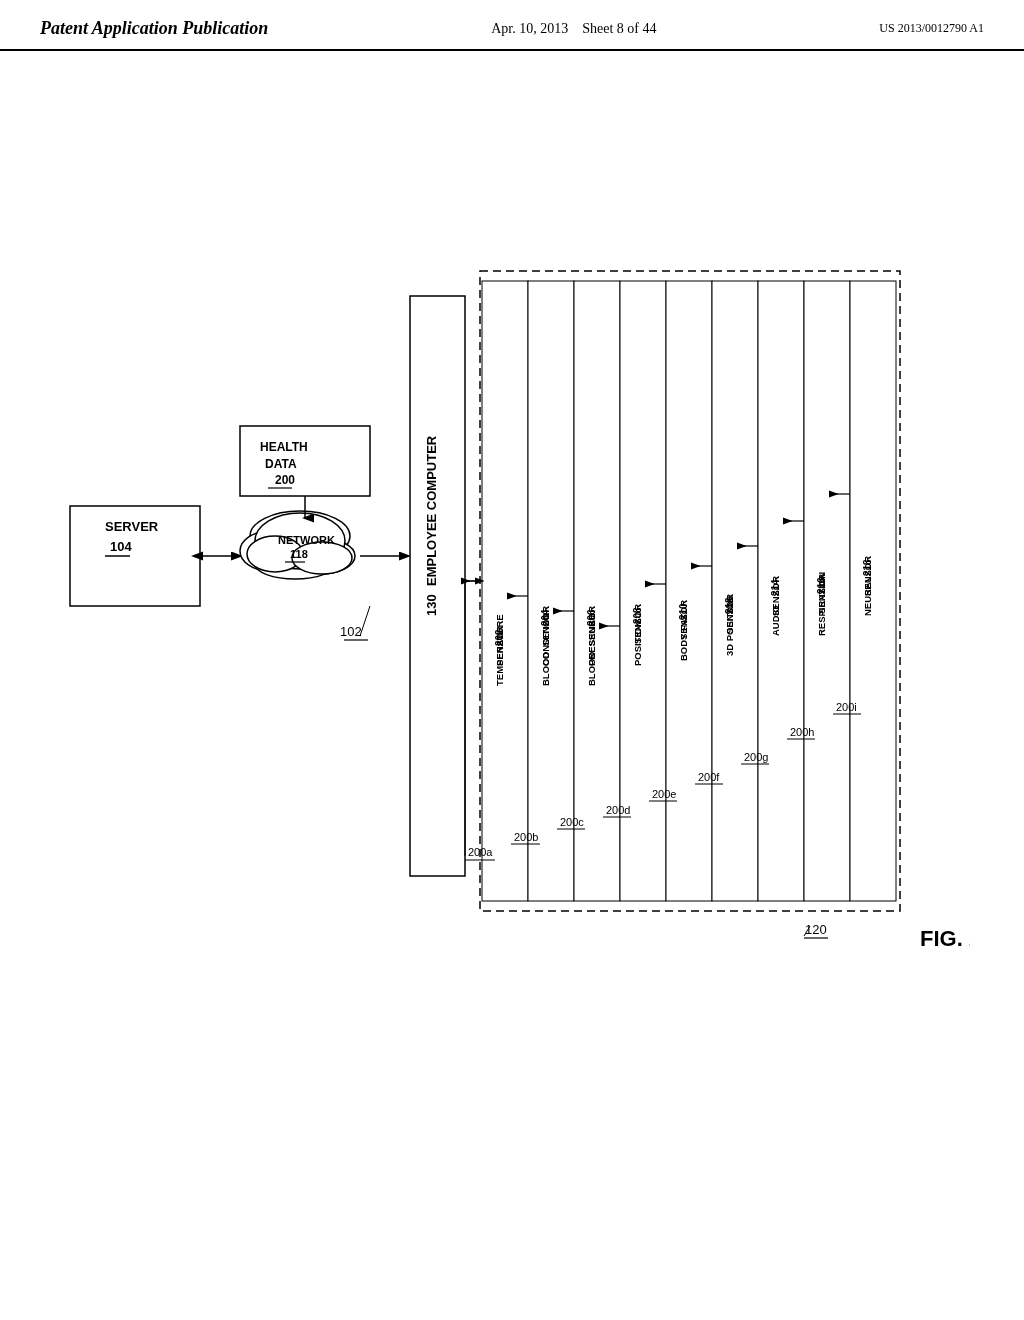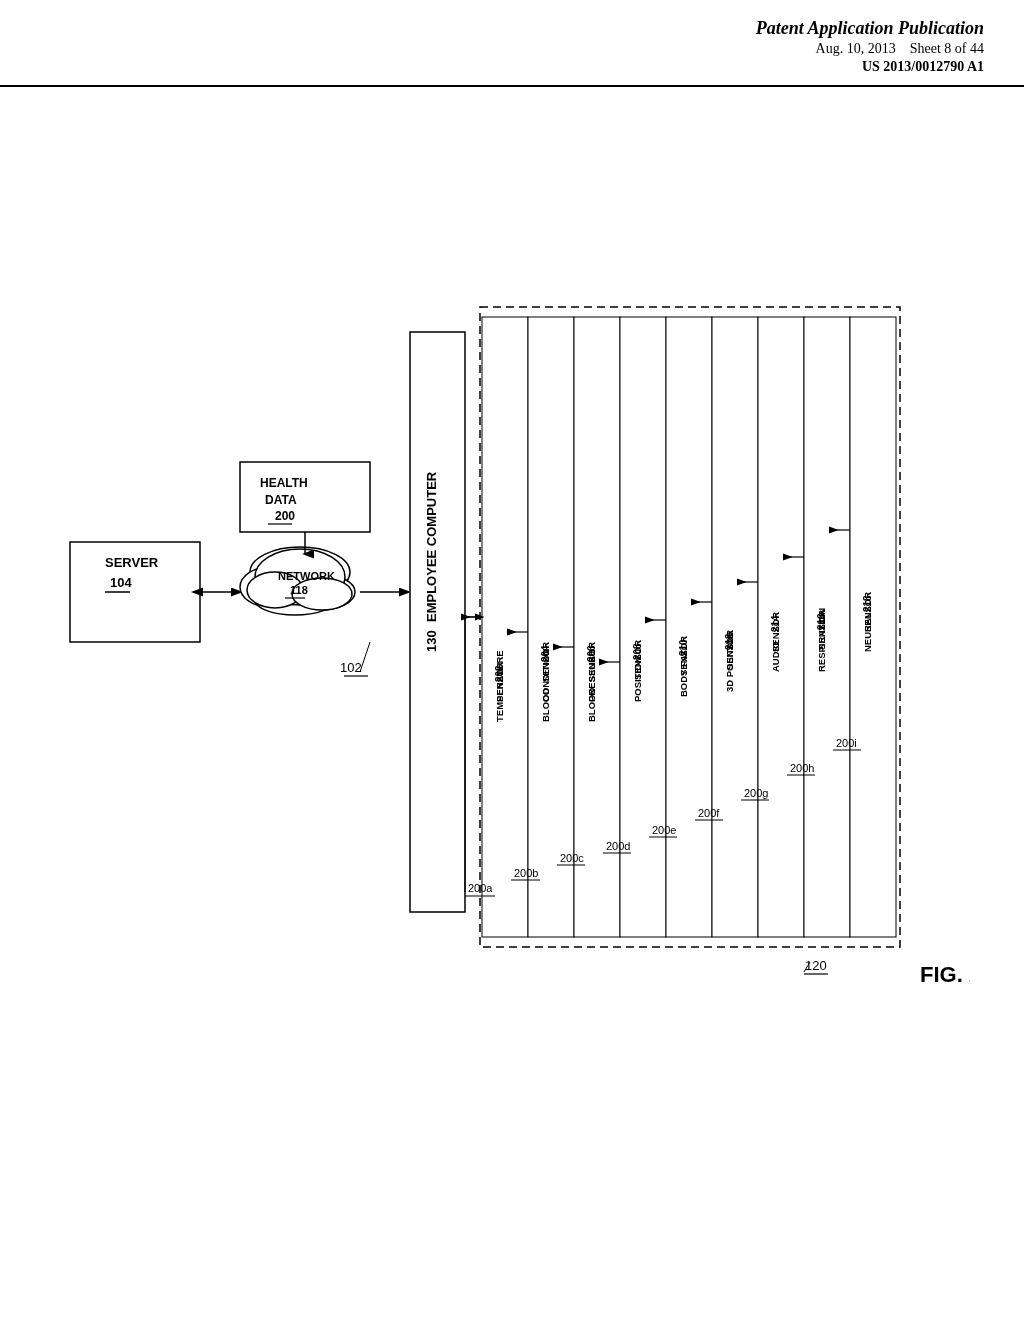--- a/index.html
+++ b/index.html
@@ -9,38 +9,37 @@
       background: #ffffff;
       font-family: 'Times New Roman', Times, serif;
       overflow: hidden;
       position: relative;
     }
 
     
     .header {
       display: flex;
       justify-content: space-between;
-      align-items: flex-end;
+      align-items: center;
       padding: 18px 40px 10px 40px;
       border-bottom: 2px solid #000;
-      flex-direction: column;
     }
     .header-left {
       font-size: 18px;
       font-weight: bold;
       font-style: italic;
     }
     .header-center {
       font-size: 14px;
       text-align: center;
       line-height: 1.4;
     }
     .header-right {
-      font-size: 14px;
-      font-weight: bold;
+      font-size: 12px;
+      font-weight: normal;
     }
 
     
     .diagram-area {
       position: relative;
       width: 100%;
       height: calc(1320px - 80px);
       overflow: hidden;
     }
 
@@ -51,21 +50,21 @@
       width: 920px;
       height: 1180px;
     }
   </style>
 </head>
 <body>
 
 <div class="header">
   <div class="header-left">Patent Application Publication</div>
   <div class="header-center">
-    <span>Aug. 10, 2013</span>&nbsp;&nbsp;&nbsp;
+    <span>Apr. 10, 2013</span>&nbsp;&nbsp;&nbsp;
     <span>Sheet 8 of 44</span>
   </div>
   <div class="header-right">US 2013/0012790 A1</div>
 </div>
 
 <div class="diagram-area">
   <svg class="main-diagram" viewBox="0 0 920 1150" xmlns="http://www.w3.org/2000/svg">
 
     <rect x="20" y="380" width="130" height="100" fill="white" stroke="black" stroke-width="1.5"></rect>
     <text x="55" y="405" font-size="13" font-family="Arial, sans-serif" font-weight="bold">SERVER</text>

